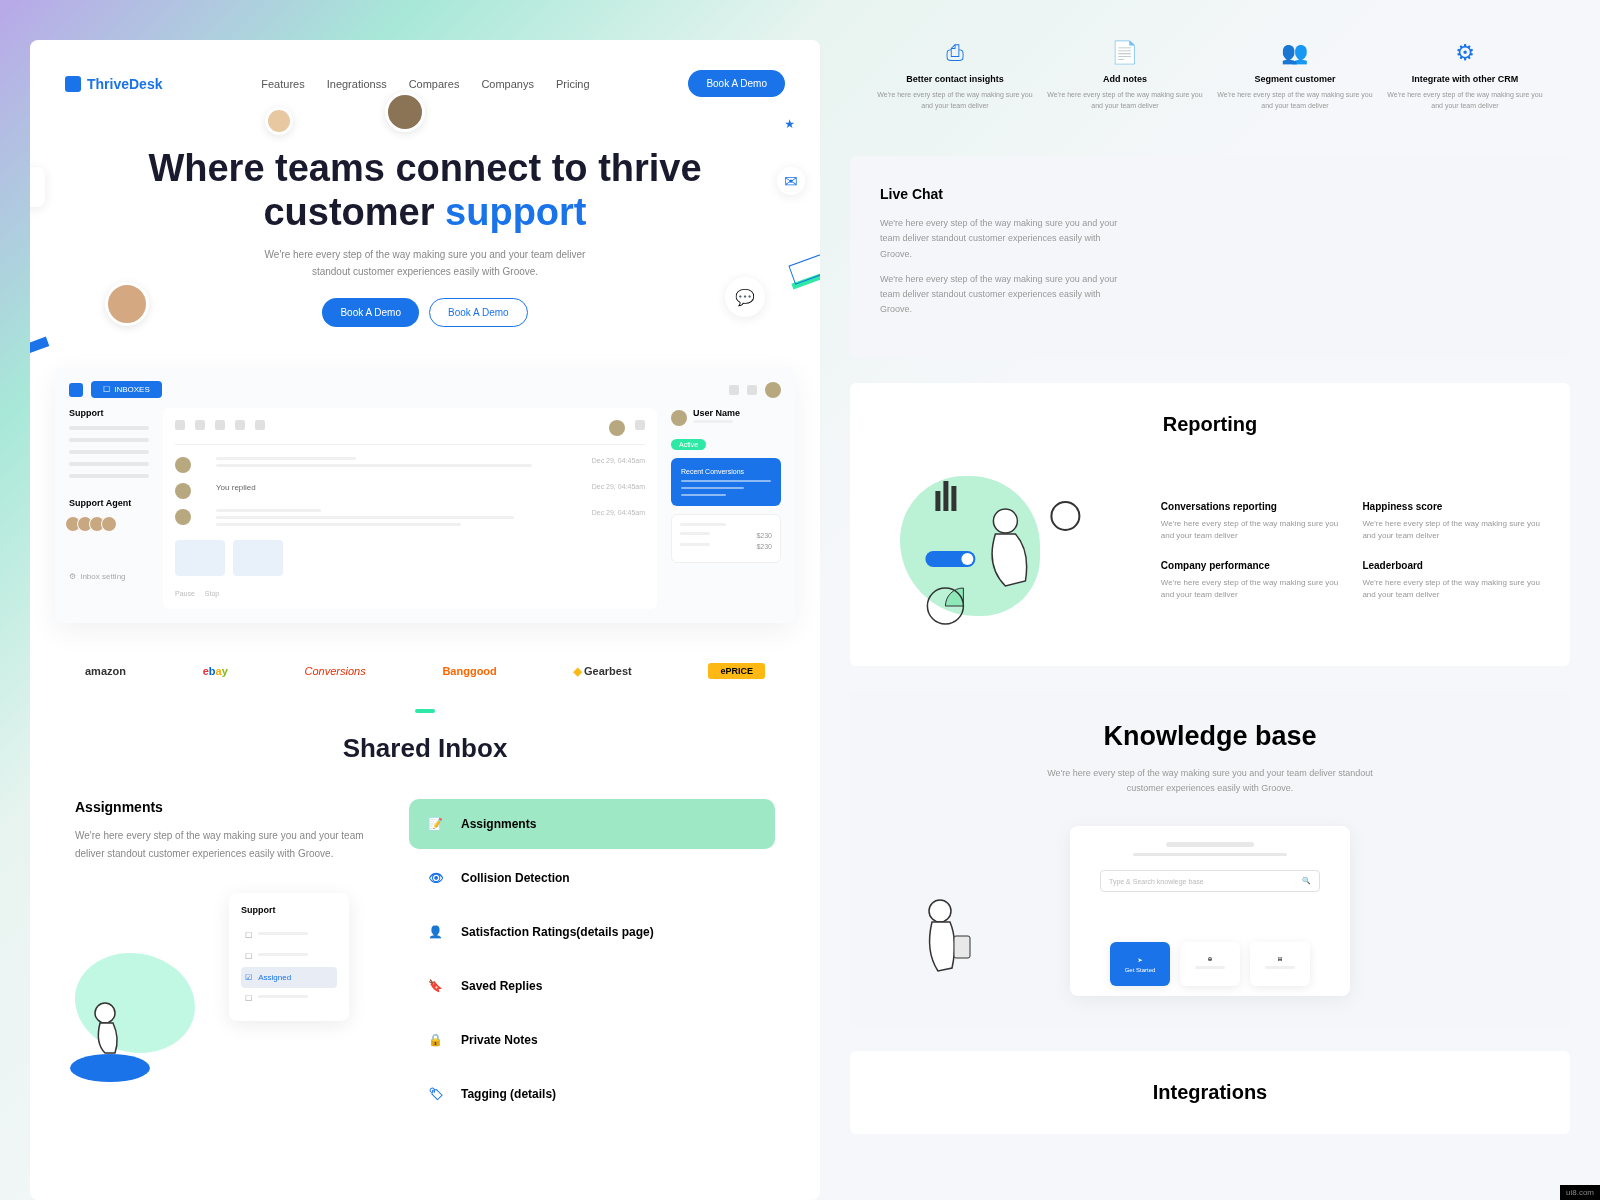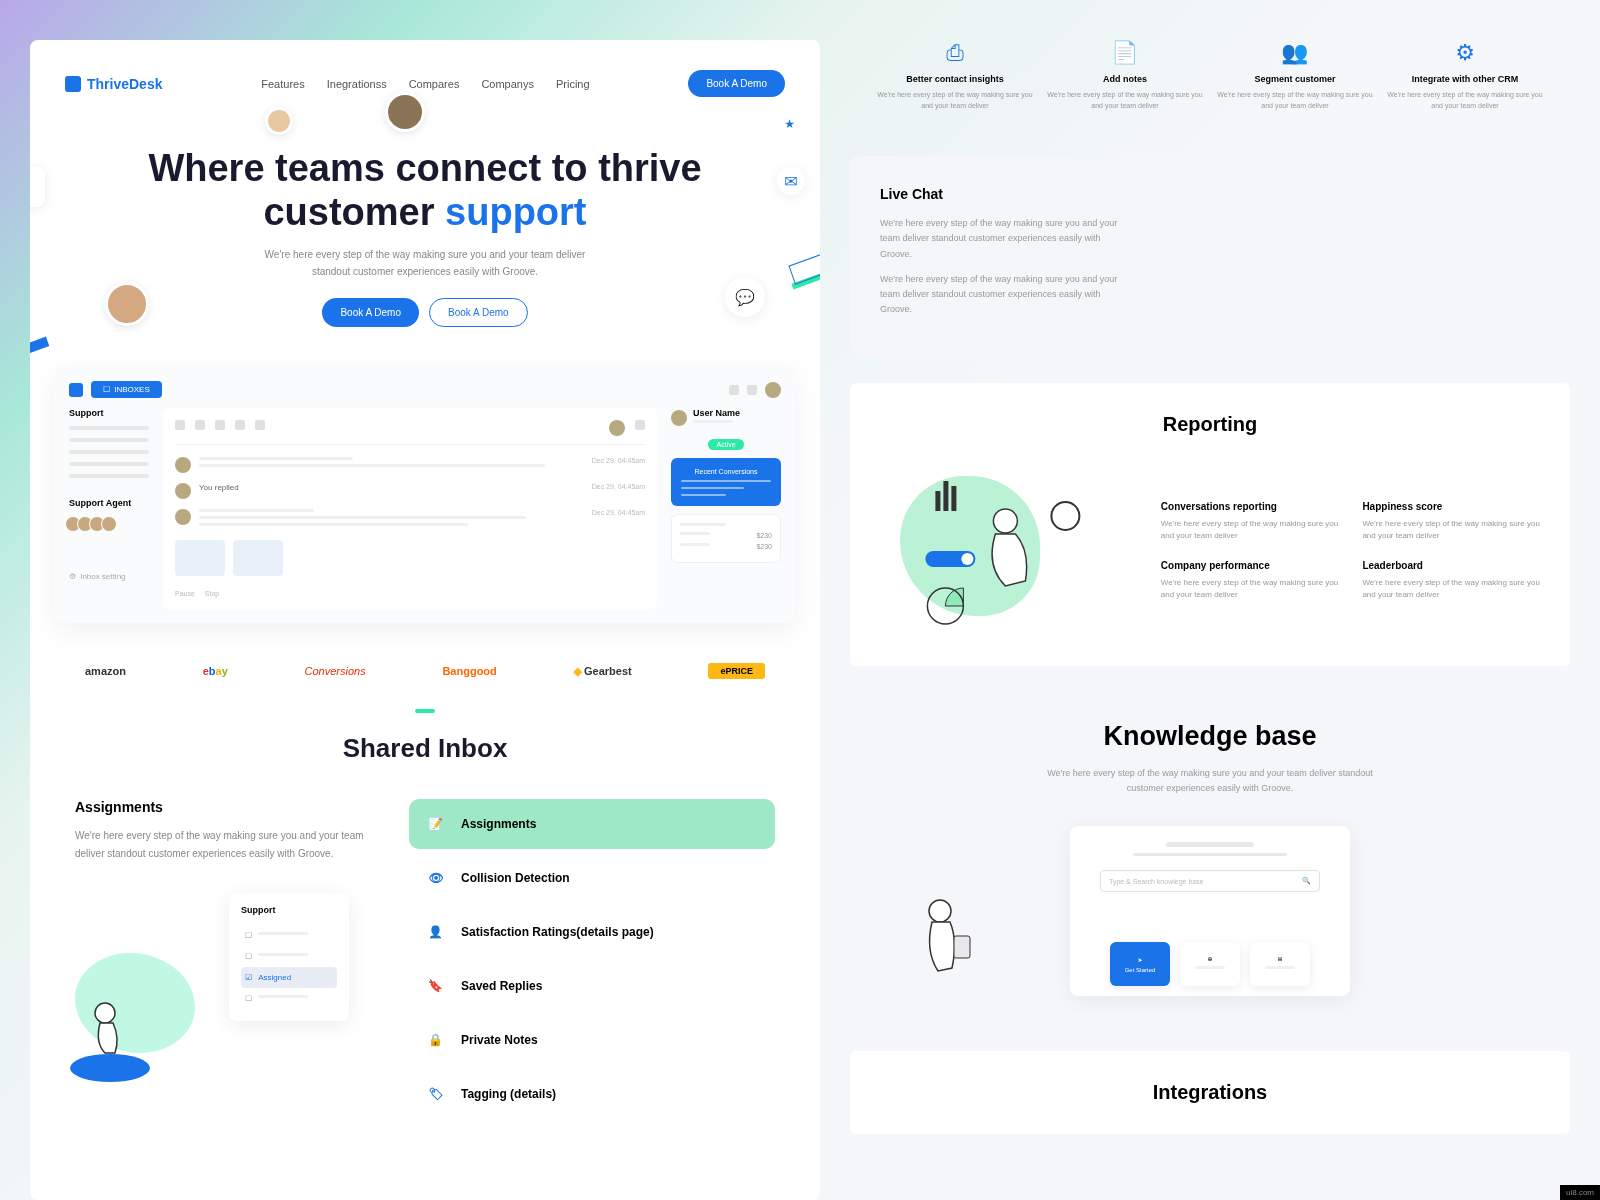--- a/index.html
+++ b/index.html
@@ -41,28 +41,28 @@
 .dash-tab { background: #1a73e8; color: #fff; padding: 4px 12px; border-radius: 4px; font-size: 8px; display: flex; align-items: center; gap: 4px; }
 .dash-body { display: flex; gap: 14px; }
 .dash-side { width: 80px; }
 .dash-side h5 { font-size: 9px; margin-bottom: 8px; }
 .dash-line { height: 4px; background: #e8e8e8; border-radius: 2px; margin-bottom: 8px; }
 .dash-agents { display: flex; gap: -4px; margin-top: 8px; }
 .dash-agent { width: 16px; height: 16px; border-radius: 50%; background: #c8a880; border: 1.5px solid #fff; margin-left: -4px; }
 .dash-main { flex: 1; background: #fff; border-radius: 6px; padding: 12px; }
 .dash-toolbar { display: flex; gap: 10px; margin-bottom: 12px; padding-bottom: 8px; border-bottom: 1px solid #f0f0f0; }
 .dash-tool { width: 10px; height: 10px; background: #e0e0e0; border-radius: 2px; }
-.dash-msg { display: flex; gap: 8px; margin-bottom: 10px; align-items: flex-start; }
+.dash-msg { display: flex; gap: 25px; margin-bottom: 10px; align-items: flex-start; }
 .dash-avatar-sm { width: 16px; height: 16px; border-radius: 50%; background: #b8a880; flex-shrink: 0; }
 .dash-msg-body { flex: 1; }
 .dash-msg-line { height: 3px; background: #f0f0f0; border-radius: 2px; margin-bottom: 4px; }
 .dash-date { font-size: 7px; color: #bbb; }
 .dash-img-row { display: flex; gap: 8px; margin-top: 8px; }
 .dash-img { width: 50px; height: 36px; background: #e8f0fa; border-radius: 4px; }
-.dash-right { width: 110px; text-align: center; }
+.dash-right { width: 110px; }
 .dash-user { display: flex; gap: 6px; align-items: center; margin-bottom: 6px; }
 .dash-badge { display: inline-block; background: #2ee8a5; color: #fff; font-size: 7px; padding: 2px 8px; border-radius: 8px; margin-bottom: 8px; }
 .dash-card { background: #1a73e8; color: #fff; border-radius: 6px; padding: 10px; font-size: 7px; margin-bottom: 8px; }
 .dash-card-line { height: 2px; background: rgba(255,255,255,0.5); border-radius: 1px; margin-top: 5px; }
 .dash-info { background: #fff; border: 1px solid #f0f0f0; border-radius: 6px; padding: 8px; font-size: 7px; }
 .dash-info-row { display: flex; justify-content: space-between; margin-bottom: 4px; color: #999; }
 .diag { position: absolute; width: 80px; height: 10px; background: #1a73e8; transform: rotate(-20deg); }
 .diag.d1 { left: -60px; top: 310px; }
 .diag.d2 { right: -50px; top: 230px; background: #2ee8a5; height: 6px; }
 .diag.d3 { right: -30px; top: 215px; background: transparent; border: 1px solid #1a73e8; height: 20px; width: 60px; }

